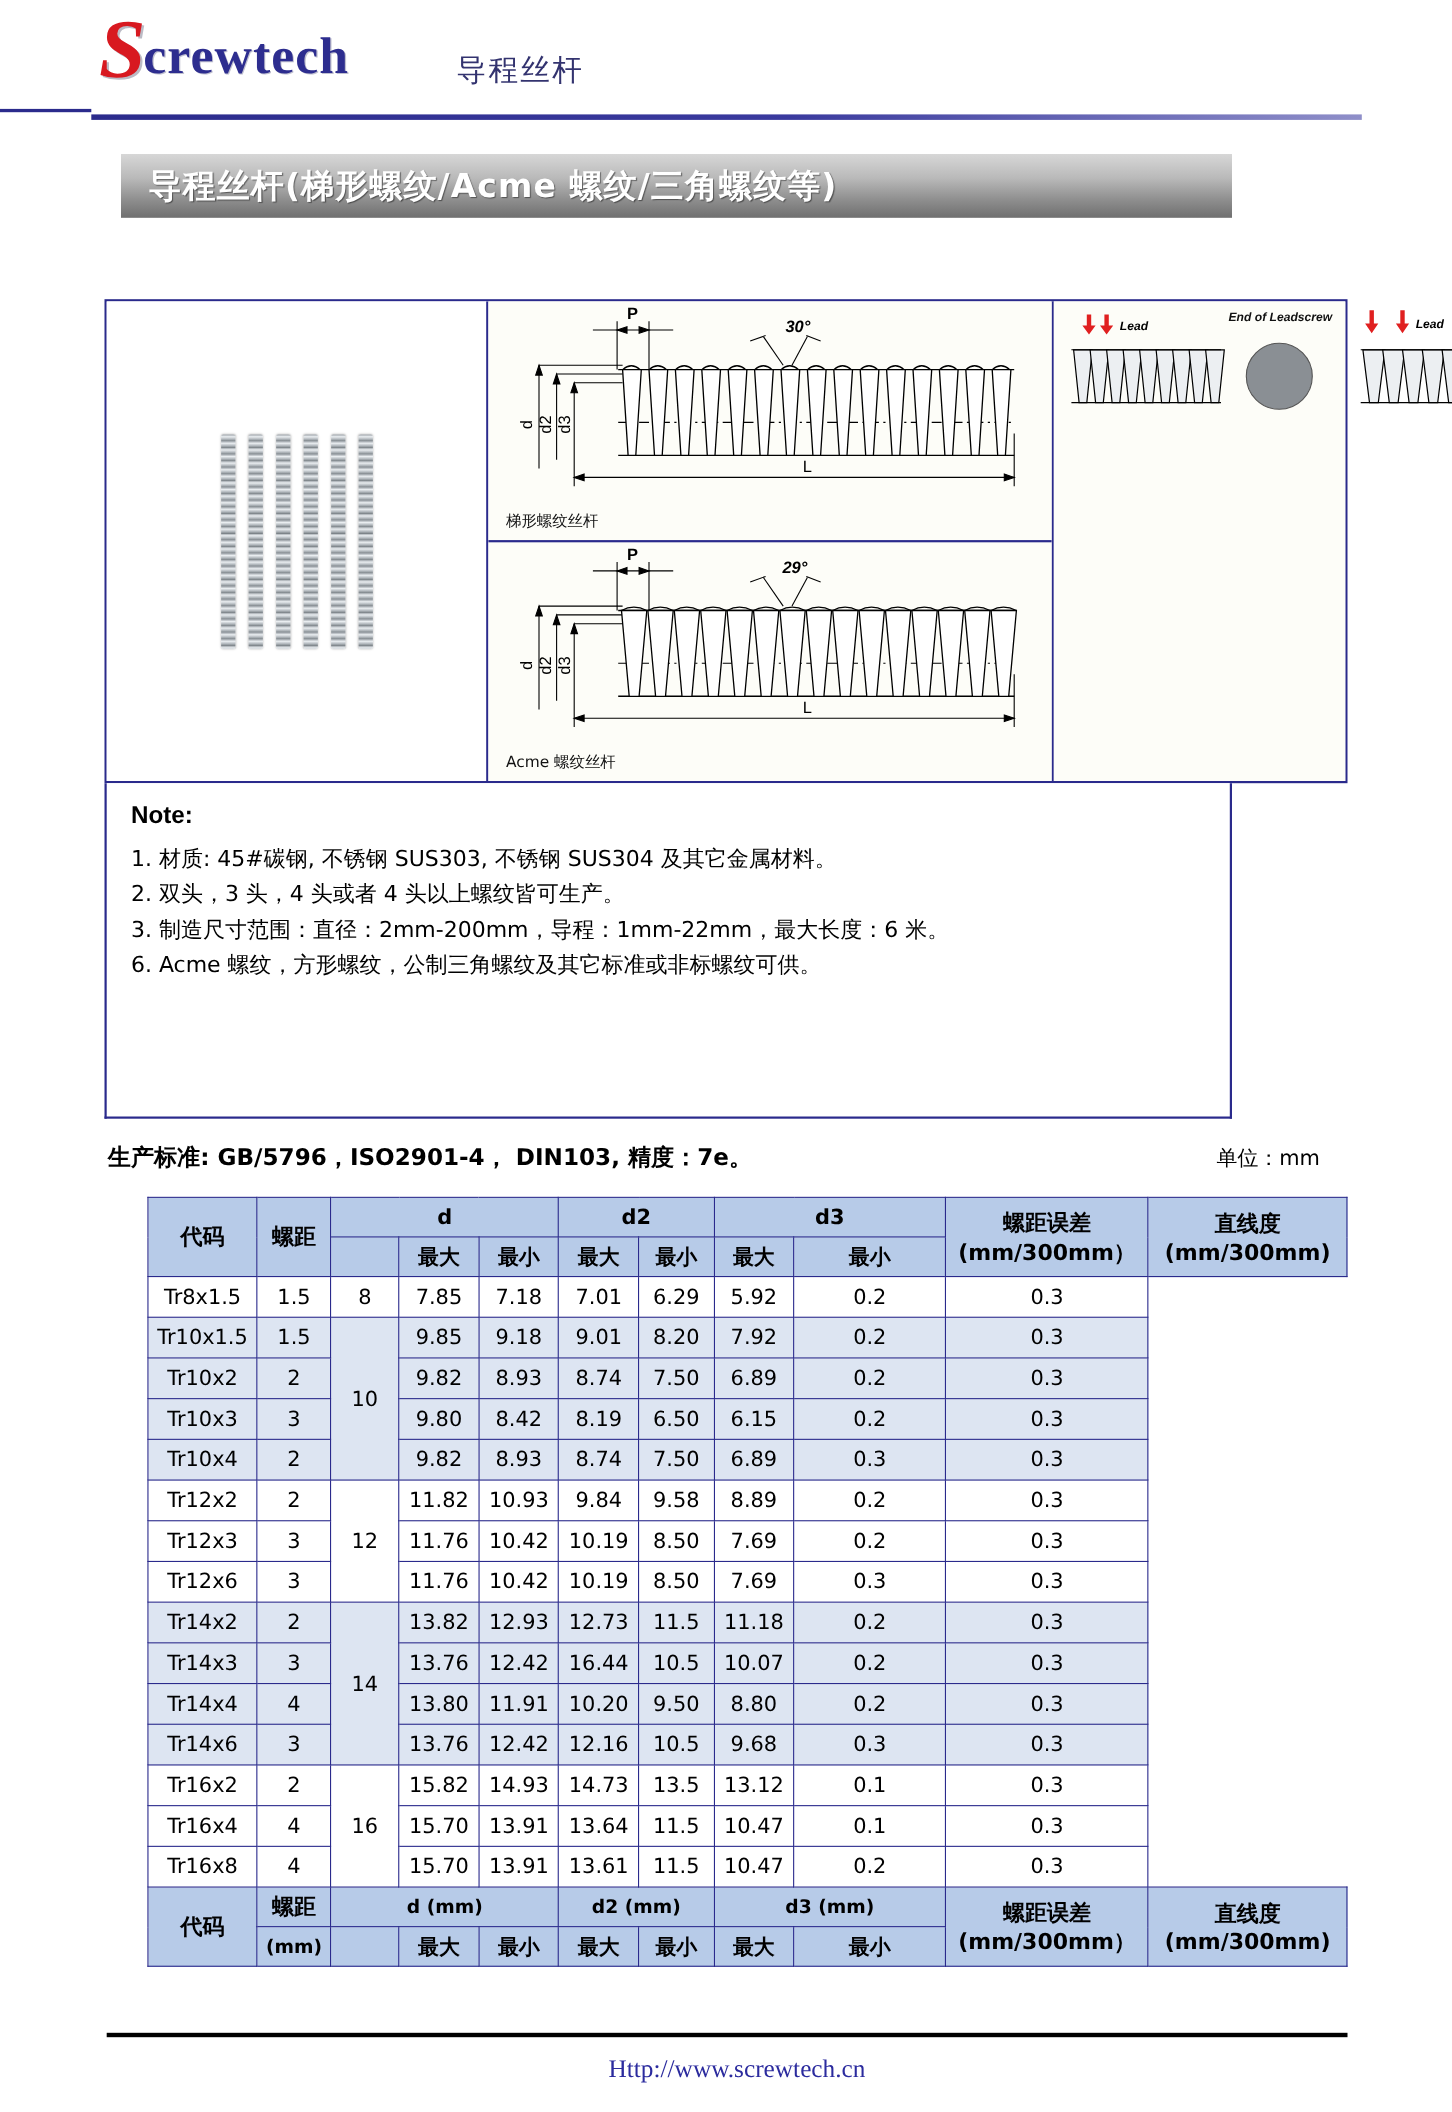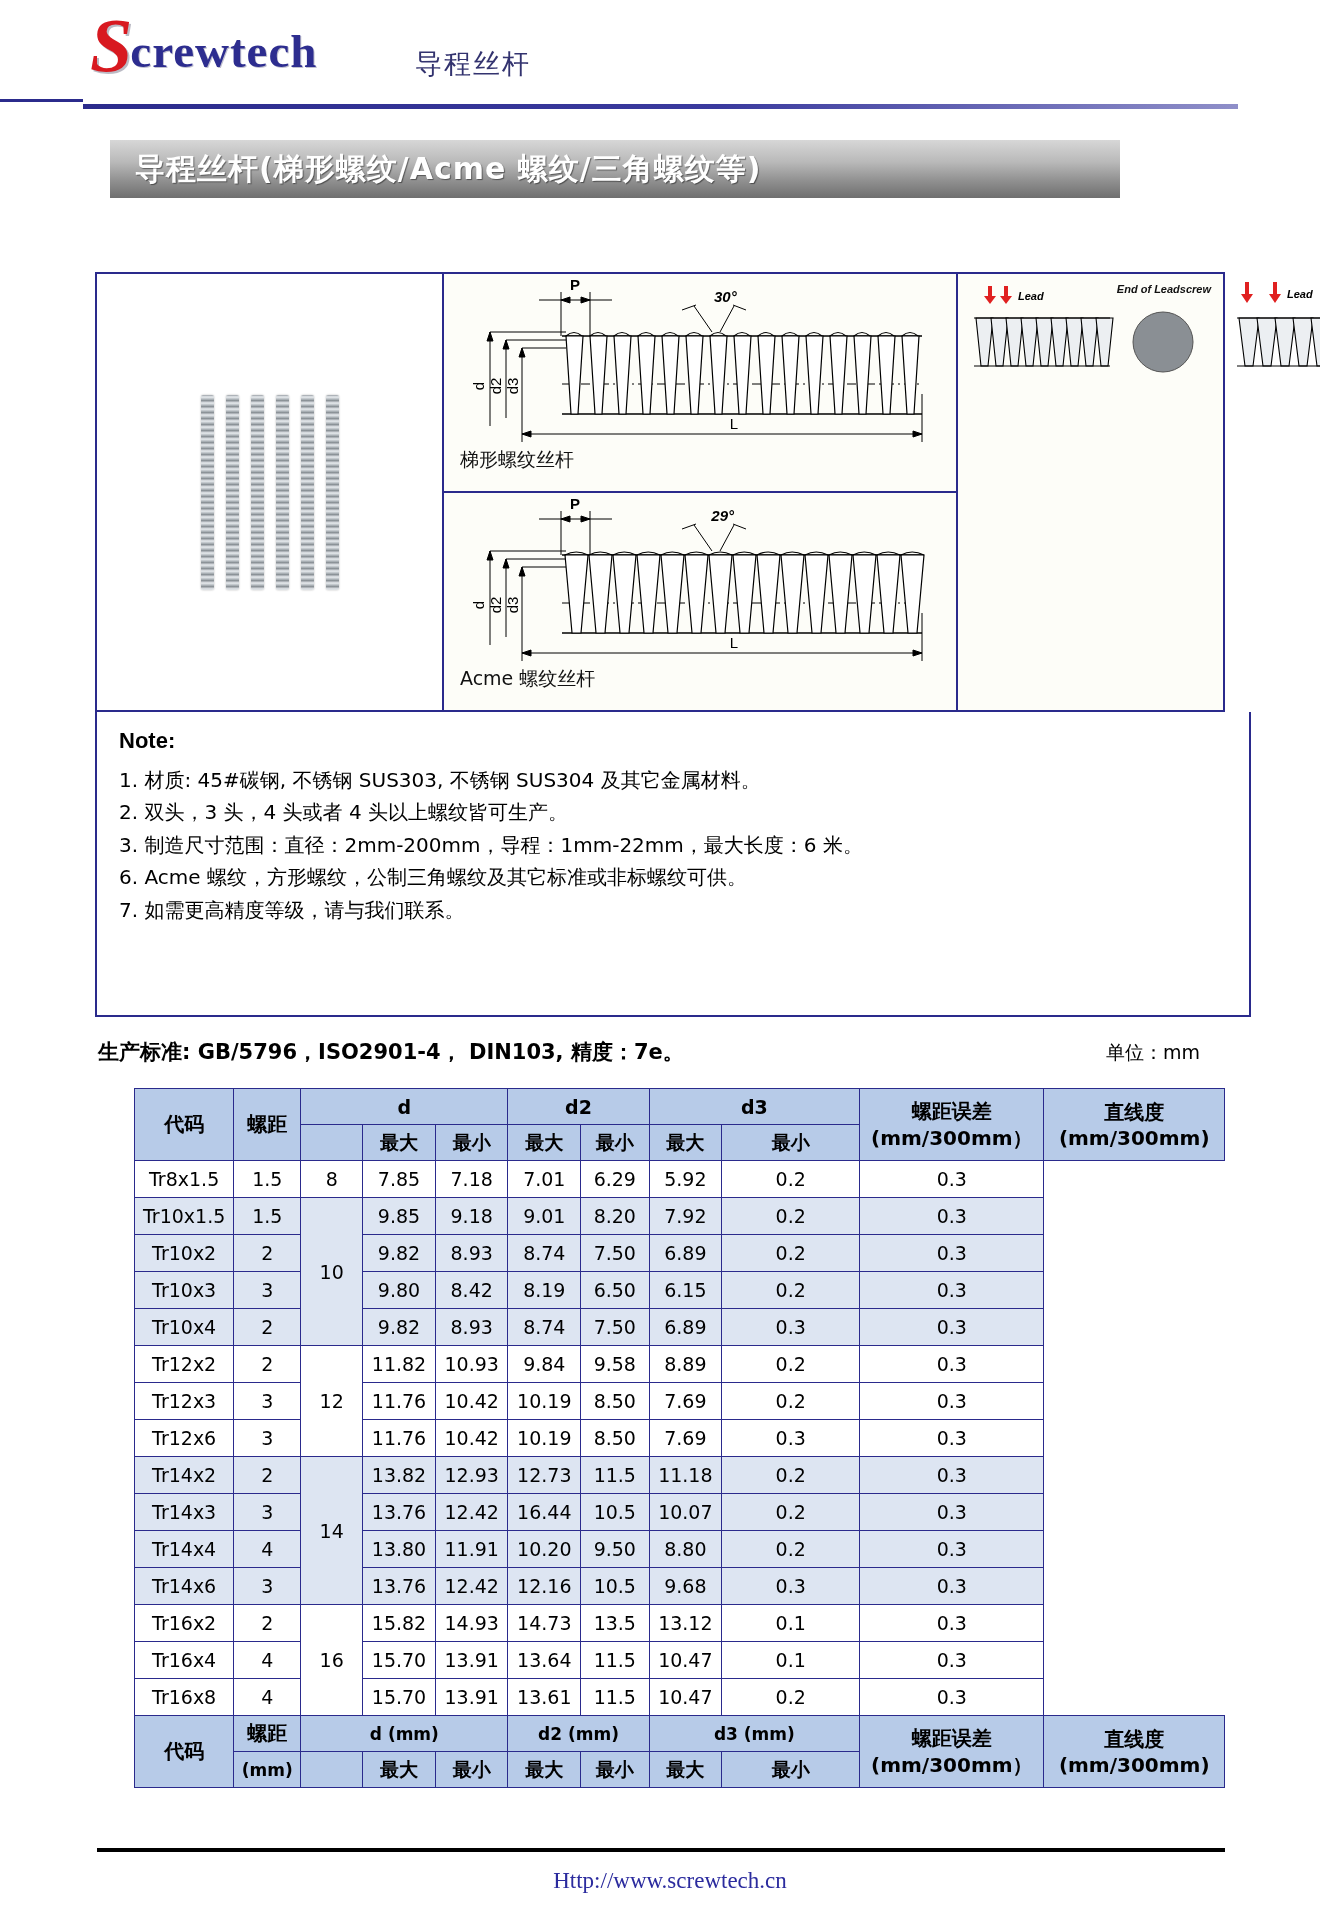--- a/index.html
+++ b/index.html
@@ -79,22 +79,22 @@
   }
   .fig-mid {
     flex: 1; border-right: 2px solid #2a2a8c;
     display: flex; flex-direction: column;
   }
   .fig-mid-cell {
     flex: 1; position: relative; background: #fdfdf8;
   }
   .fig-mid-cell + .fig-mid-cell { border-top: 2px solid #2a2a8c; }
   .fig-cap {
-    position: absolute; left: 16px; bottom: 18px;
-    font-size: 19px; color: #111; font-family: "DejaVu Sans", sans-serif;
+    position: absolute; left: 16px; bottom: 8px;
+    font-size: 14px; color: #111; font-family: "DejaVu Sans", sans-serif;
   }
   .fig-right {
     width: 265px; background: #fdfdf8;
     display: flex; flex-direction: row;
     position: relative;
   }
   .endcap-label {
     position: absolute; right: 12px; top: 9px;
     font-size: 11px; font-weight: bold; font-style: italic; color: #111;
     font-family: "Liberation Sans", sans-serif;
@@ -108,21 +108,21 @@
     background:
       repeating-linear-gradient(to bottom,
         #9aa0a6 0px, #e9edf0 2px, #b7bdc2 4px, #7d8489 6px);
     border-radius: 2px;
     box-shadow: 0 0 2px rgba(0,0,0,0.3);
   }
 
   
   .notebox {
     position: absolute; left: 95px; top: 712px;
-    width: 1156px; height: 305px;
+    width: 1025px; height: 305px;
     border: 2px solid #2a2a8c; border-top: none;
     background: #ffffff;
     padding: 12px 22px 0 22px;
   }
   .note-title {
     font-size: 22px; font-weight: bold; color: #000;
     margin: 4px 0 10px 0; font-family: "Liberation Sans", sans-serif;
   }
   .note-sub {
     font-size: 21px; font-weight: bold; color: #000; margin-bottom: 6px;
@@ -458,21 +458,20 @@
     </div>
   </div>
 </div>
 
 <div class="notebox">
   <div class="note-title">Note:</div>
   <div class="note-item">1. 材质: 45#碳钢, 不锈钢 SUS303, 不锈钢 SUS304 及其它金属材料。</div>
   <div class="note-item">2. 双头，3 头，4 头或者 4 头以上螺纹皆可生产。</div>
   <div class="note-item">3. 制造尺寸范围：直径：2mm-200mm，导程：1mm-22mm，最大长度：6 米。</div>
   <div class="note-item">6. Acme 螺纹，方形螺纹，公制三角螺纹及其它标准或非标螺纹可供。</div>
-  <div class="note-item">7. 如需更高精度等级，请与我们联系。</div>
 </div>
 
 <div class="stdline">
   <span class="std-text">生产标准: GB/5796，ISO2901-4，  DIN103, 精度：7e。</span>
   <span class="std-unit">单位：mm</span>
 </div>
 
 <div class="tblwrap">
   <table class="spec">
     <thead>

